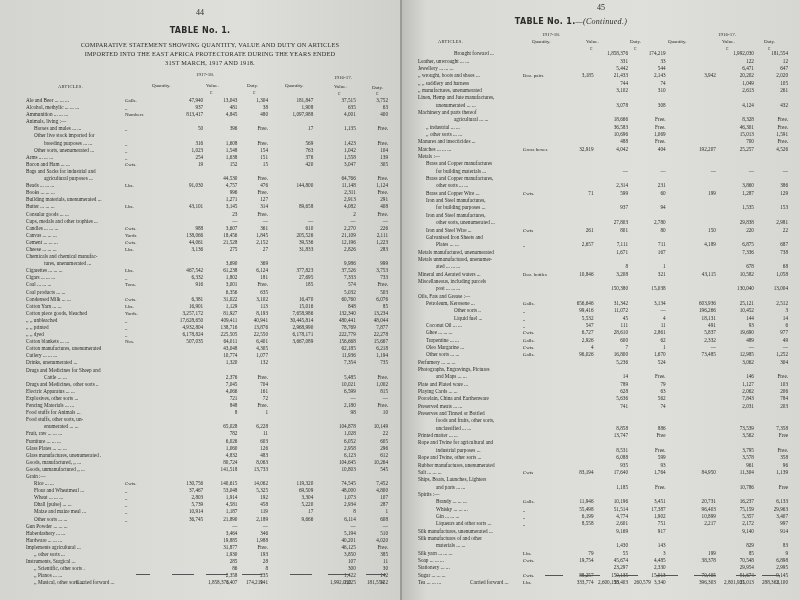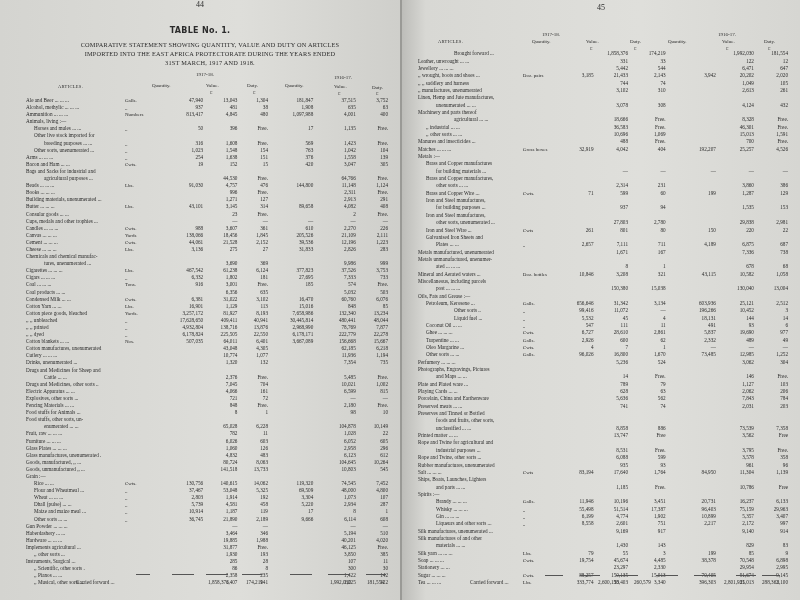--- a/index.html
+++ b/index.html
@@ -1,21 +1,21 @@
 <!DOCTYPE html>
 <html><head>
 <meta charset="utf-8">
 <style>
   html,body{margin:0;padding:0;}
   body{width:800px;height:600px;overflow:hidden;background:#8a8a86;font-family:"Liberation Serif","DejaVu Serif",serif;color:#2b2b2b;}
   .spread{position:absolute;left:0;top:0;width:800px;height:600px;display:flex;background:#d6d6d2;}
   .page{position:relative;width:400px;height:600px;background:#dcdcd8;box-sizing:border-box;}
   .page.left{background:linear-gradient(90deg,#d4d4d0 0%,#dededa 60%,#cfcfcb 100%);}
   .page.right{background:linear-gradient(90deg,#bdbdb9 0%,#d8d8d4 6%,#dfdfdb 60%,#d6d6d2 100%);border-left:2px solid #9a9a96;}
-  .pnum{position:absolute;top:0;left:0;right:0;text-align:center;font-size:8px;}
+  .pnum{position:absolute;top:8px;left:0;right:0;text-align:center;font-size:8px;}
   .title{position:absolute;left:0;right:0;text-align:center;font-family:"DejaVu Sans","Liberation Sans",sans-serif;font-weight:bold;font-size:8px;letter-spacing:.3px;}
   .title i{font-family:"Liberation Serif",serif;font-weight:normal;font-size:8px;}
   .sub{position:absolute;left:40px;right:20px;text-align:center;font-size:6.3px;line-height:8px;letter-spacing:.2px;}
   .yr{position:absolute;font-size:5px;}
   .hdr{position:absolute;font-size:5px;}
   table{position:absolute;border-collapse:collapse;font-size:5.2px;line-height:7.1px;}
   td{padding:0;white-space:nowrap;height:7.1px;vertical-align:bottom;}
   td.a{overflow:hidden;}
   td.u{font-size:5px;}
   td.n{text-align:right;}
@@ -767,20 +767,23 @@
 
     <div class="cf" style="left:76px;top:579px;">Carried forward  ...</div>
     <div class="cf" style="left:208px;top:579px;">1,858,376</div>
     <div class="cf" style="left:246px;top:579px;">174,219</div>
     <div class="cf" style="left:330px;top:579px;">1,992,030</div>
     <div class="cf" style="left:367px;top:579px;">181,554</div>
   </div>
 
   <div class="page right">
     <div class="pnum" style="top:3px;">45</div>
+    <div class="title" style="top:17px;left:0;right:60px;">
+      <span>TABLE No. 1.</span><i>—(Continued.)</i>
+    </div>
 
     <div class="yr" style="left:140px;top:32px;">1917-18.</div>
     <div class="yr" style="left:316px;top:32px;">1916-17.</div>
 
     <div class="hdr" style="left:36px;top:39px;font-size:4.5px;letter-spacing:.3px;">ARTICLES.</div>
     <div class="hdr" style="left:130px;top:39px;">Quantity.</div>
     <div class="hdr" style="left:184px;top:39px;">Value.</div>
     <div class="hdr" style="left:228px;top:39px;">Duty.</div>
     <div class="hdr" style="left:266px;top:39px;">Quantity.</div>
     <div class="hdr" style="left:320px;top:39px;">Value.</div>

